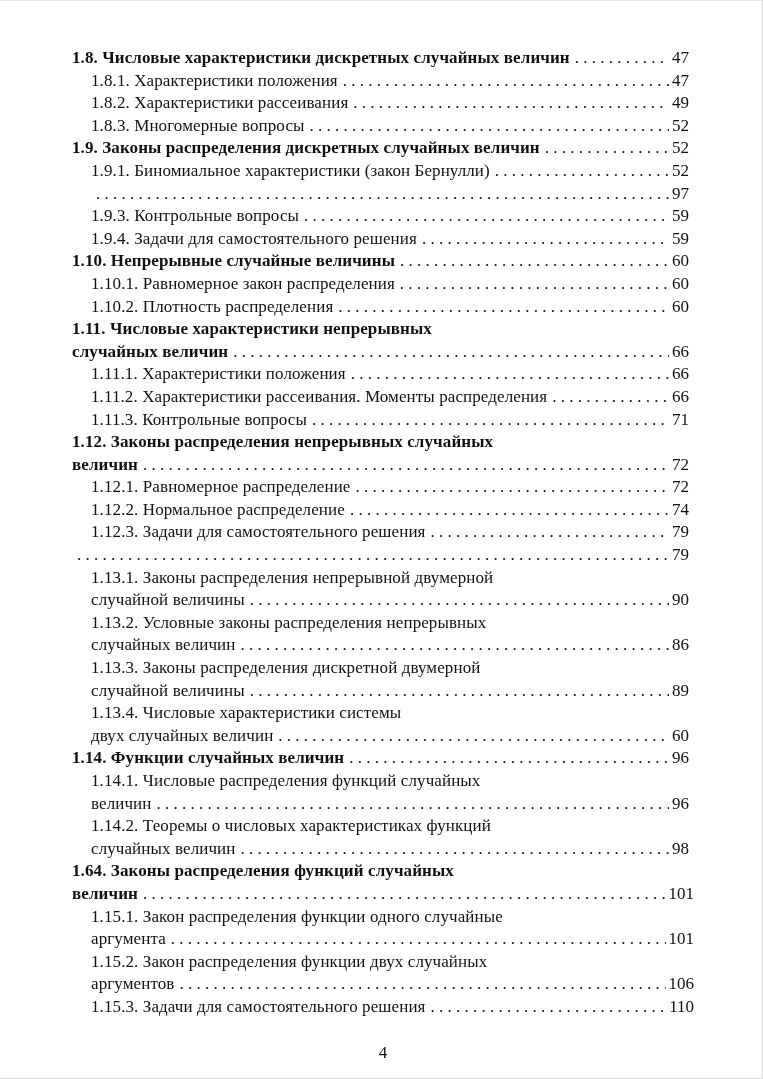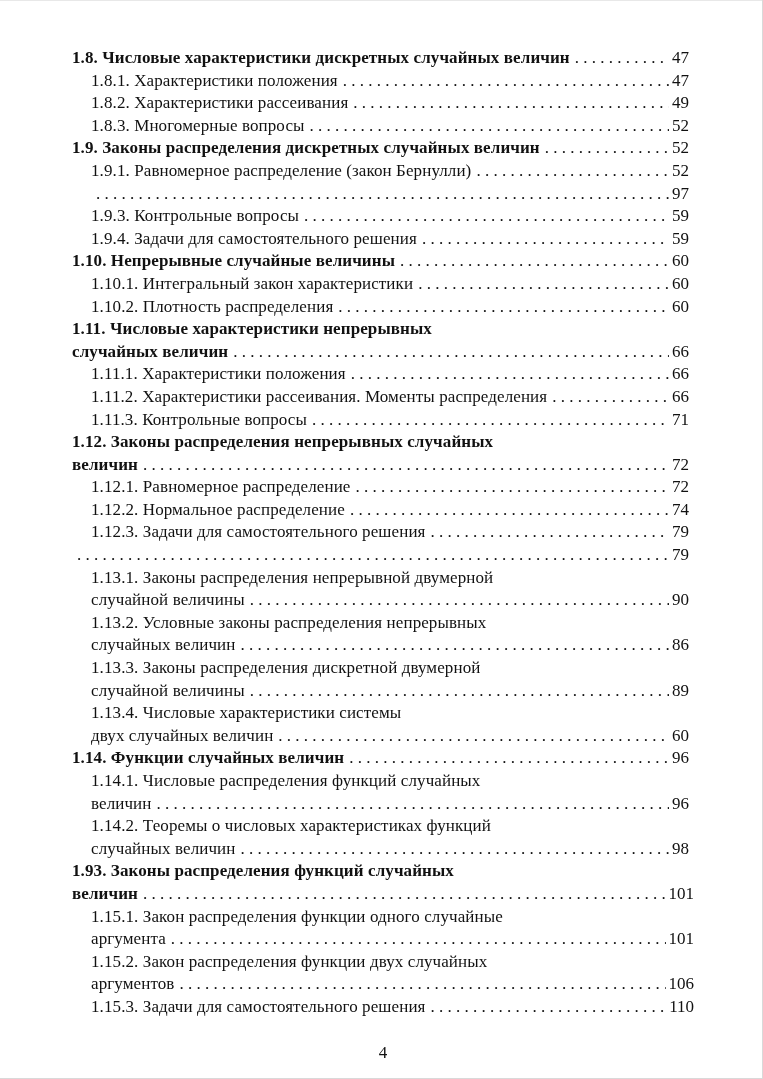--- a/index.html
+++ b/index.html
@@ -92,21 +92,21 @@
     <span class="pagecol">52</span>
   </div>
 
   <div class="row bold">
     <span class="text">1.9. Законы распределения дискретных случайных величин</span>
     <span class="leader"></span>
     <span class="pagecol">52</span>
   </div>
 
   <div class="row indent">
-    <span class="text">1.9.1. Равномерное распределение (закон Бернулли)</span>
+    <span class="text">1.9.1. Биномиальное характеристики (закон Бернулли)</span>
     <span class="leader"></span>
     <span class="pagecol">52</span>
   </div>
 
   <div class="row indent">
     <span class="leader"></span>
     <span class="pagecol">97</span>
   </div>
 
   <div class="row indent">
@@ -121,21 +121,21 @@
     <span class="pagecol">59</span>
   </div>
 
   <div class="row bold">
     <span class="text">1.10. Непрерывные случайные величины</span>
     <span class="leader"></span>
     <span class="pagecol">60</span>
   </div>
 
   <div class="row indent">
-    <span class="text">1.10.1. Интегральный закон характеристики</span>
+    <span class="text">1.10.1. Равномерное закон распределения</span>
     <span class="leader"></span>
     <span class="pagecol">60</span>
   </div>
 
   <div class="row indent">
     <span class="text">1.10.2. Плотность распределения</span>
     <span class="leader"></span>
     <span class="pagecol">60</span>
   </div>
 
@@ -268,21 +268,21 @@
 
   </div>
 
   <div class="row indent">
     <span class="text">случайных величин</span>
     <span class="leader"></span>
     <span class="pagecol">98</span>
   </div>
 
   <div class="row bold">
-    <span class="text">1.93. Законы распределения функций случайных</span>
+    <span class="text">1.64. Законы распределения функций случайных</span>
 
   </div>
 
   <div class="row bold">
     <span class="text">величин</span>
     <span class="leader"></span>
     <span class="pagecol">101</span>
   </div>
 
   <div class="row indent">

